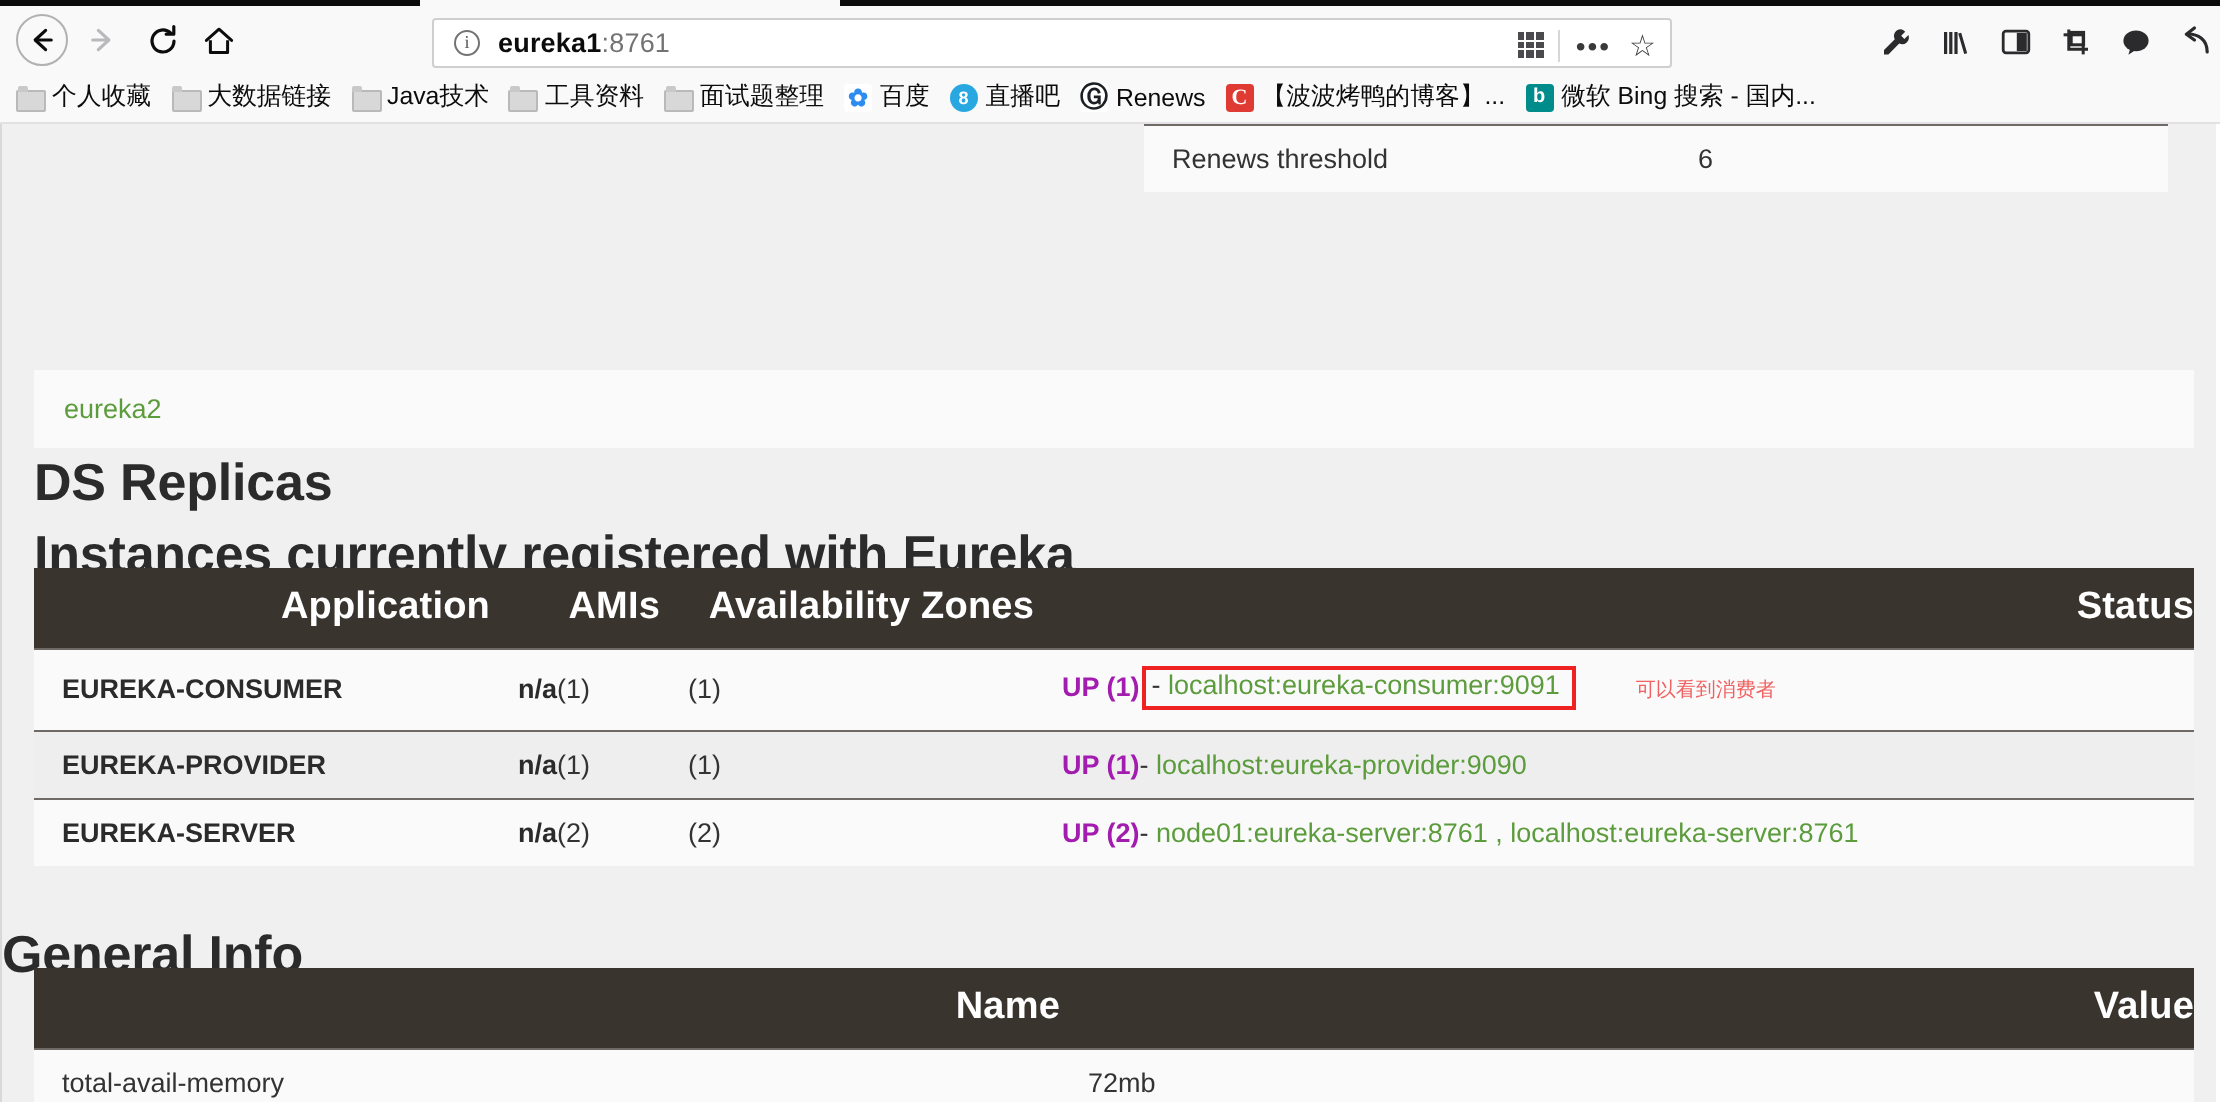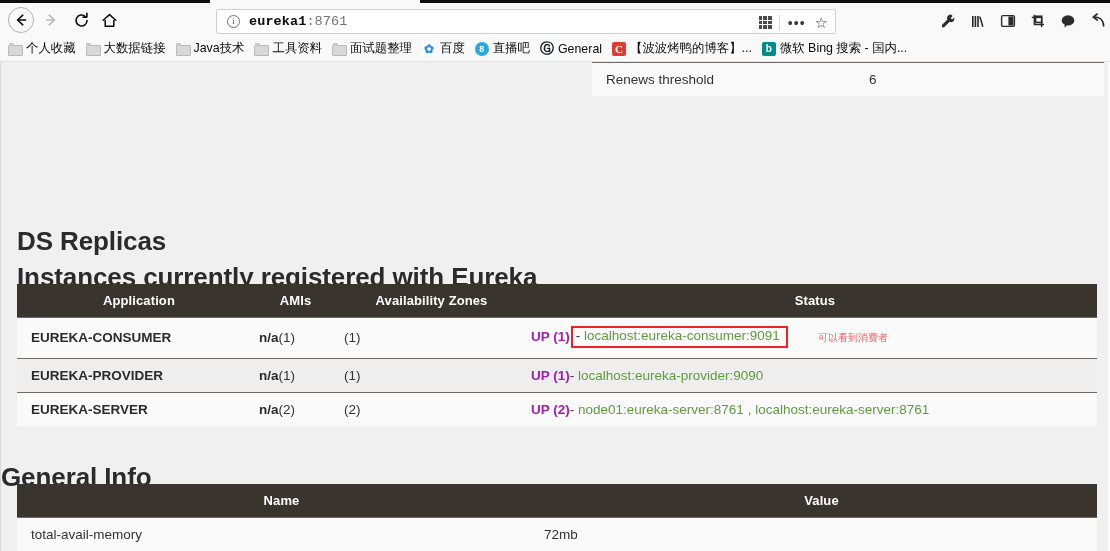--- a/index.html
+++ b/index.html
@@ -64,21 +64,20 @@
     width: 13px; height: 13px;
     border: 1.2px solid #737373; border-radius: 50%;
     margin-left: 10px; margin-right: 9px;
     font-size: 9px; line-height: 11px; text-align: center;
     color: #555; font-family: "Liberation Serif", serif;
     flex: 0 0 auto;
   }
   #url-text {
     font-size: 13.5px; color: #737373; letter-spacing: 0.1px;
     white-space: nowrap;
-    font-family: Liberation Mono, monospace;
   }
   #url-text b { color: #0c0c0d; font-weight: 700; }
   #url-right {
     position: absolute; right: 0; top: 0; height: 25px;
     display: flex; align-items: center; padding-right: 7px;
   }
   #qr-icon {
     width: 13px; height: 13px; margin-right: 7px;
     display: grid; grid-template-columns: repeat(3, 1fr);
     grid-template-rows: repeat(3, 1fr); gap: 1px;
@@ -161,38 +160,38 @@
   table.eureka {
     border-collapse: collapse;
     width: 100%;
     font-size: 13.5px;
     background: #fafafa;
   }
   table.eureka th {
     background: #3a342f;
     color: #ffffff;
     font-weight: bold;
-    text-align: center;
+    text-align: right;
     padding: 9px 0 9px 16px;
-    font-size: 13px;
+    font-size: 19px;
     letter-spacing: 0.1px;
   }
   table.eureka td {
     padding: 9px 0 9px 14px;
     color: #333333;
     border-top: 1.5px solid #6f6a66;
     vertical-align: middle;
     font-size: 13.5px;
   }
   table.eureka tbody tr:nth-child(odd)  td { background: #fafafa; }
   table.eureka tbody tr:nth-child(even) td { background: #eeeeee; }
 
   
   #renews-wrap {
-    position: absolute; left: 592px; top: 0;
+    position: absolute; left: 572px; top: 0;
     width: 512px;
   }
   #renews-wrap table.eureka td { border-top: 1.5px solid #6f6a66; }
   #renews-wrap td.rlabel { width: 263px; }
 
   
   .section-h {
     font-size: 26px;
     font-weight: bold;
     color: #2b2b2b;
@@ -379,21 +378,21 @@
     <div class="bm">
       <span class="fav fav-baidu">✿</span>
       <span class="bm-label">百度</span>
     </div>
     <div class="bm">
       <span class="fav fav-zhibo">8</span>
       <span class="bm-label">直播吧</span>
     </div>
     <div class="bm">
       <span class="fav fav-github">Ⓖ</span>
-      <span class="bm-label">General</span>
+      <span class="bm-label">Renews</span>
     </div>
     <div class="bm">
       <span class="fav fav-c">C</span>
       <span class="bm-label">【波波烤鸭的博客】...</span>
     </div>
     <div class="bm">
       <span class="fav fav-bing">b</span>
       <span class="bm-label">微软 Bing 搜索 - 国内...</span>
     </div>
   </div>
@@ -408,20 +407,23 @@
       <tbody>
         <tr>
           <td class="rlabel">Renews threshold</td>
           <td>6</td>
         </tr>
       </tbody>
     </table>
   </div>
 
   <h2 class="section-h" id="h-ds-replicas">DS Replicas</h2>
+  <div id="ds-replicas-box">
+    <a class="green-link" href="#">eureka2</a>
+  </div>
 
   <h2 class="section-h" id="h-instances">Instances currently registered with Eureka</h2>
 
   <div id="instances-wrap">
     <table class="eureka">
       <colgroup>
         <col class="c-app">
           <col class="c-ami">
           <col class="c-az">
           <col class="c-status">

